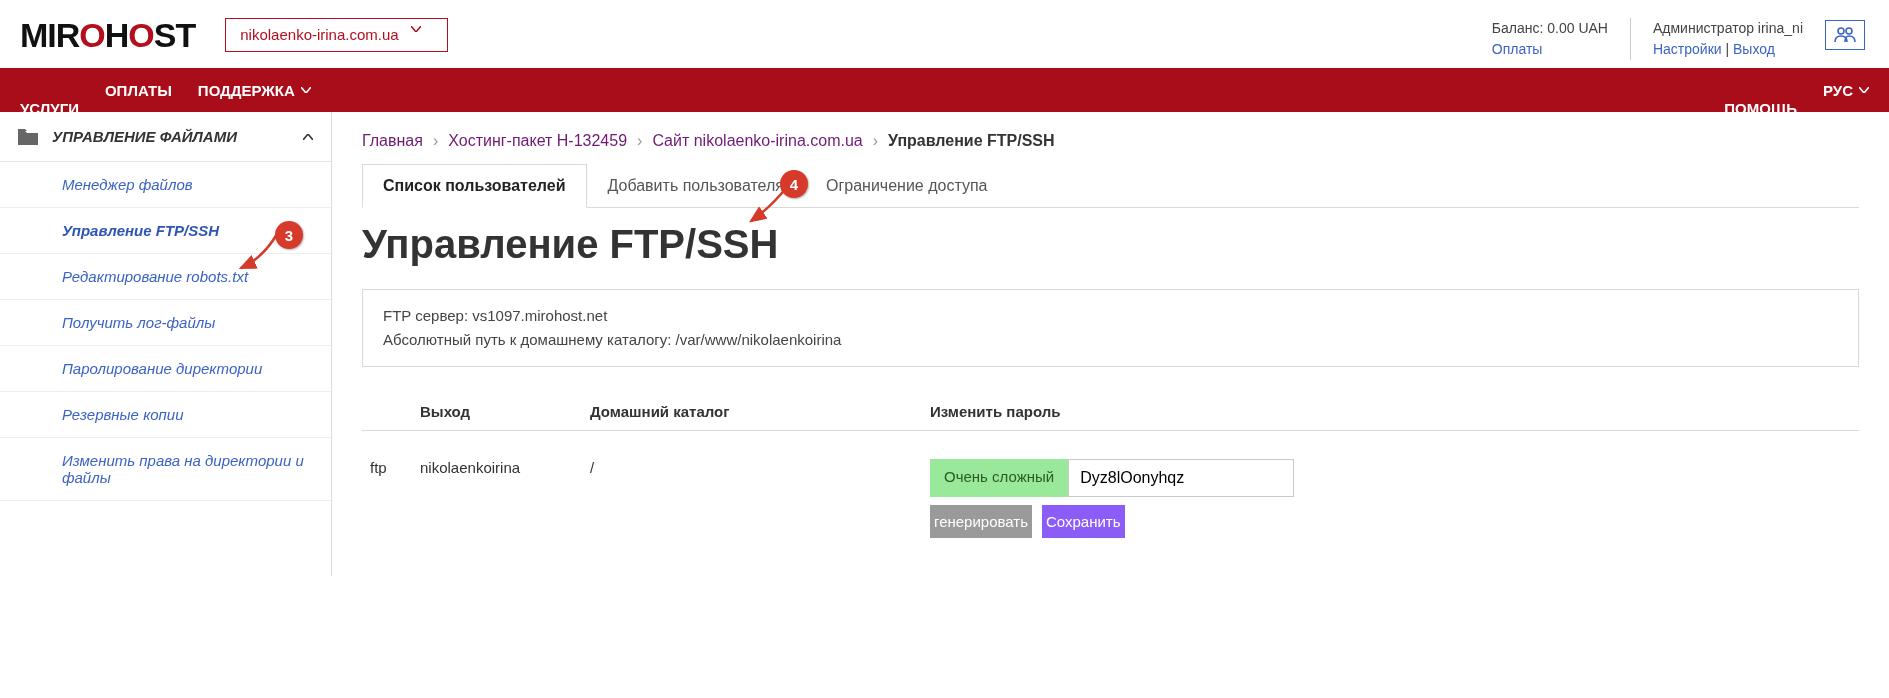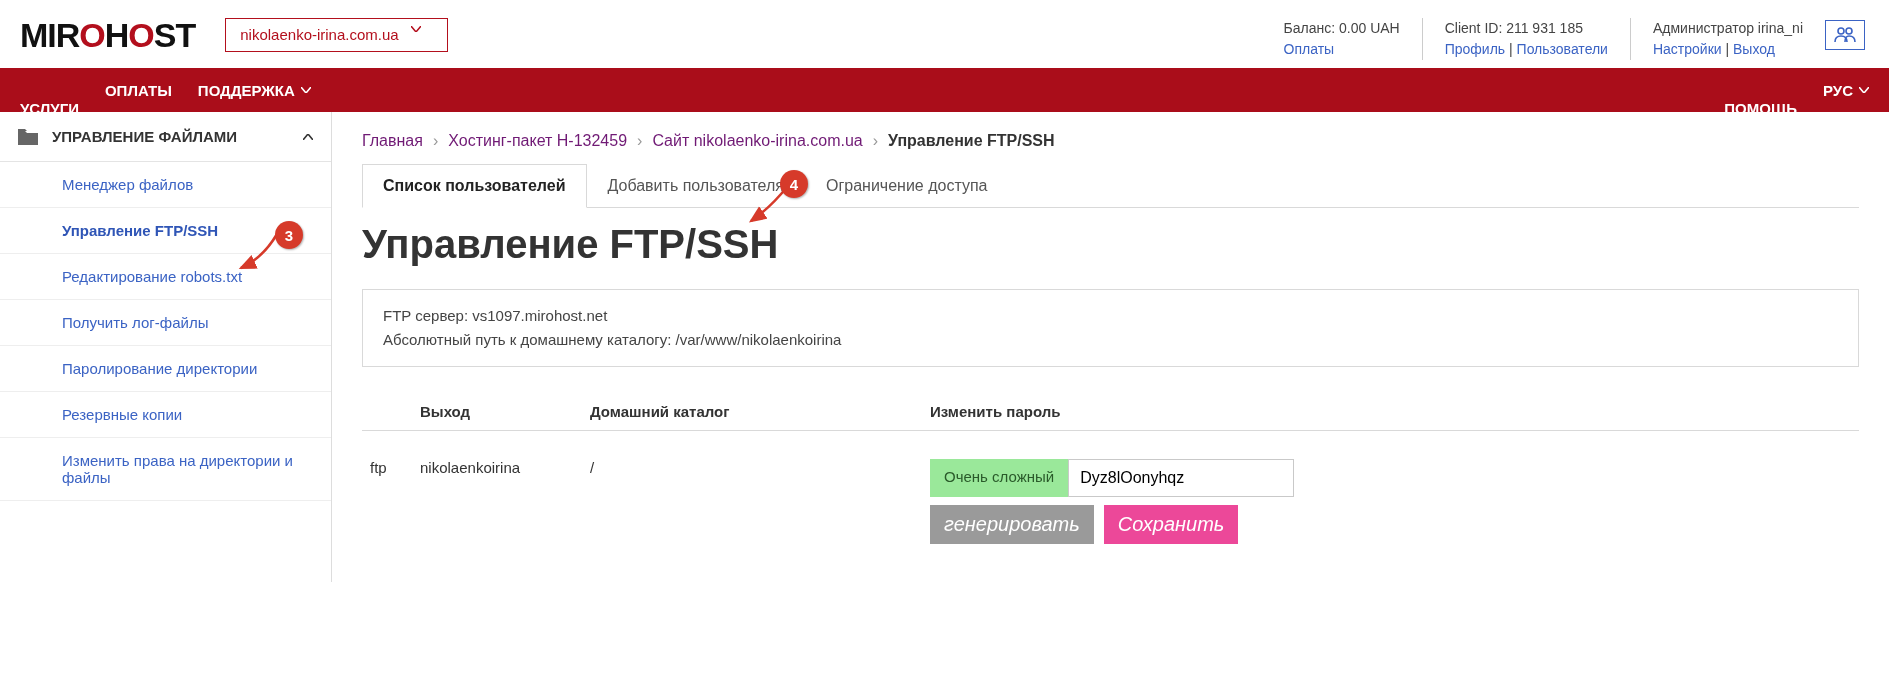--- a/index.html
+++ b/index.html
@@ -22,21 +22,21 @@
   
   .navbar { background:#aa0d1a; color:#fff; display:flex; align-items:center; padding:0 20px; height:44px; font-size:15px; font-weight:600; }
   .navbar .nav-item { padding:0 26px 0 0; cursor:pointer; display:flex; align-items:center; gap:6px; }
   .navbar .nav-item:first-child { padding-left:0;margin-top:36px; }
   .navbar .spacer { flex:1; }
   .navbar .nav-right .nav-item { padding:0 0 0 26px; }
   .navbar .nav-right { display:flex; }
 
   
   .main { display:flex; }
-  .sidebar { width:332px; border-right:1px solid #ddd; background:#fff; }
+  .sidebar { width:332px; border-right:1px solid #ddd; background:#fff;font-style:italic; }
   .side-header { display:flex; align-items:center; gap:14px; padding:16px 18px; font-weight:600; color:#333; border-bottom:1px solid #e4e4e4; cursor:pointer; }
   .side-list { list-style:none; }
   .side-list li { border-bottom:1px solid #eee; }
   .side-list a { display:block; padding:14px 18px 14px 62px; color:#3b63c4; text-decoration:none; font-size:15px; }
   .side-list a.active { font-weight:700; color:#2f55b6; }
 
   
   .content { flex:1; padding:20px 30px 30px 30px; }
   .breadcrumb { color:#777; font-size:16px; margin-bottom:14px; display:flex; flex-wrap:wrap; gap:10px; align-items:center; }
   .breadcrumb .crumb { color:#701a75; cursor:pointer; }
@@ -52,23 +52,23 @@
   .infobox { border:1px solid #d9d9d9; padding:14px 20px; font-size:15px; color:#444; margin-bottom:26px; }
   .infobox .line { line-height:1.6; }
 
   
   table.users { width:100%; border-collapse:collapse; }
   table.users thead th { text-align:left; font-weight:700; padding:10px 8px; border-bottom:1px solid #d9d9d9; color:#333; font-size:15px; }
   table.users td { padding:28px 8px 8px 8px; vertical-align:top; font-size:15px; color:#333; }
   .badge-strong { background:#9ae89a; padding:9px 14px; display:inline-block; color:#2a5a2a; font-size:15px; }
   .pw-input { border:1px solid #c9c9c9; padding:8px 11px; font-size:16px; width:226px; height:38px; }
   .pw-row1 { display:flex; align-items:stretch; gap:0; }
-  .btn { display:inline-block; padding:8px 14px; color:#fff; border:none; font-size:20px; cursor:pointer;font-style:italic; }
+  .btn { display:inline-block; padding:8px 4px; color:#fff; border:none; font-size:15px; cursor:pointer; }
   .btn-grey { background:#9a9a9a; }
-  .btn-blue { background:#ec4899; }
+  .btn-blue { background:#8b5cf6; }
   .row-actions { margin-top:8px; display:flex; gap:10px; }
 
   
   .chev-down { display:inline-block; }
 
   
   .marker { position:absolute; z-index:50; }
   .marker .circle { width:28px; height:28px; border-radius:50%; background:#d63a2a; color:#fff; font-weight:700; display:flex; align-items:center; justify-content:center; font-size:15px; box-shadow:1px 1px 2px rgba(0,0,0,.3); }
   .arrow-svg { position:absolute; z-index:49; pointer-events:none; }
   .content-area-wrap { position:relative; }
@@ -90,28 +90,20 @@
         <svg width="10" height="6" viewBox="0 0 10 6">
             <path d="M0 0 L5 6 L10 0" fill="none" stroke="#b30f1d" stroke-width="1.5"></path>
           </svg>
       </span>
     </div>
 
     <div class="header-right">
       <div class="header-block">
         <div>Баланс: 0.00 UAH</div>
         <div class="linkrow"><a href="#">Оплаты</a></div>
-      </div>
-      <div class="header-block">
-        <div>Client ID: 211 931 185</div>
-        <div class="linkrow">
-          <a href="#">Профиль</a>
-          <span> | </span>
-          <a href="#">Пользователи</a>
-        </div>
       </div>
       <div class="header-block">
         <div>Администратор irina_ni</div>
         <div class="linkrow">
           <a href="#">Настройки</a>
           <span> | </span>
           <a href="#">Выход</a>
         </div>
       </div>
       <div class="users-icon-box">

